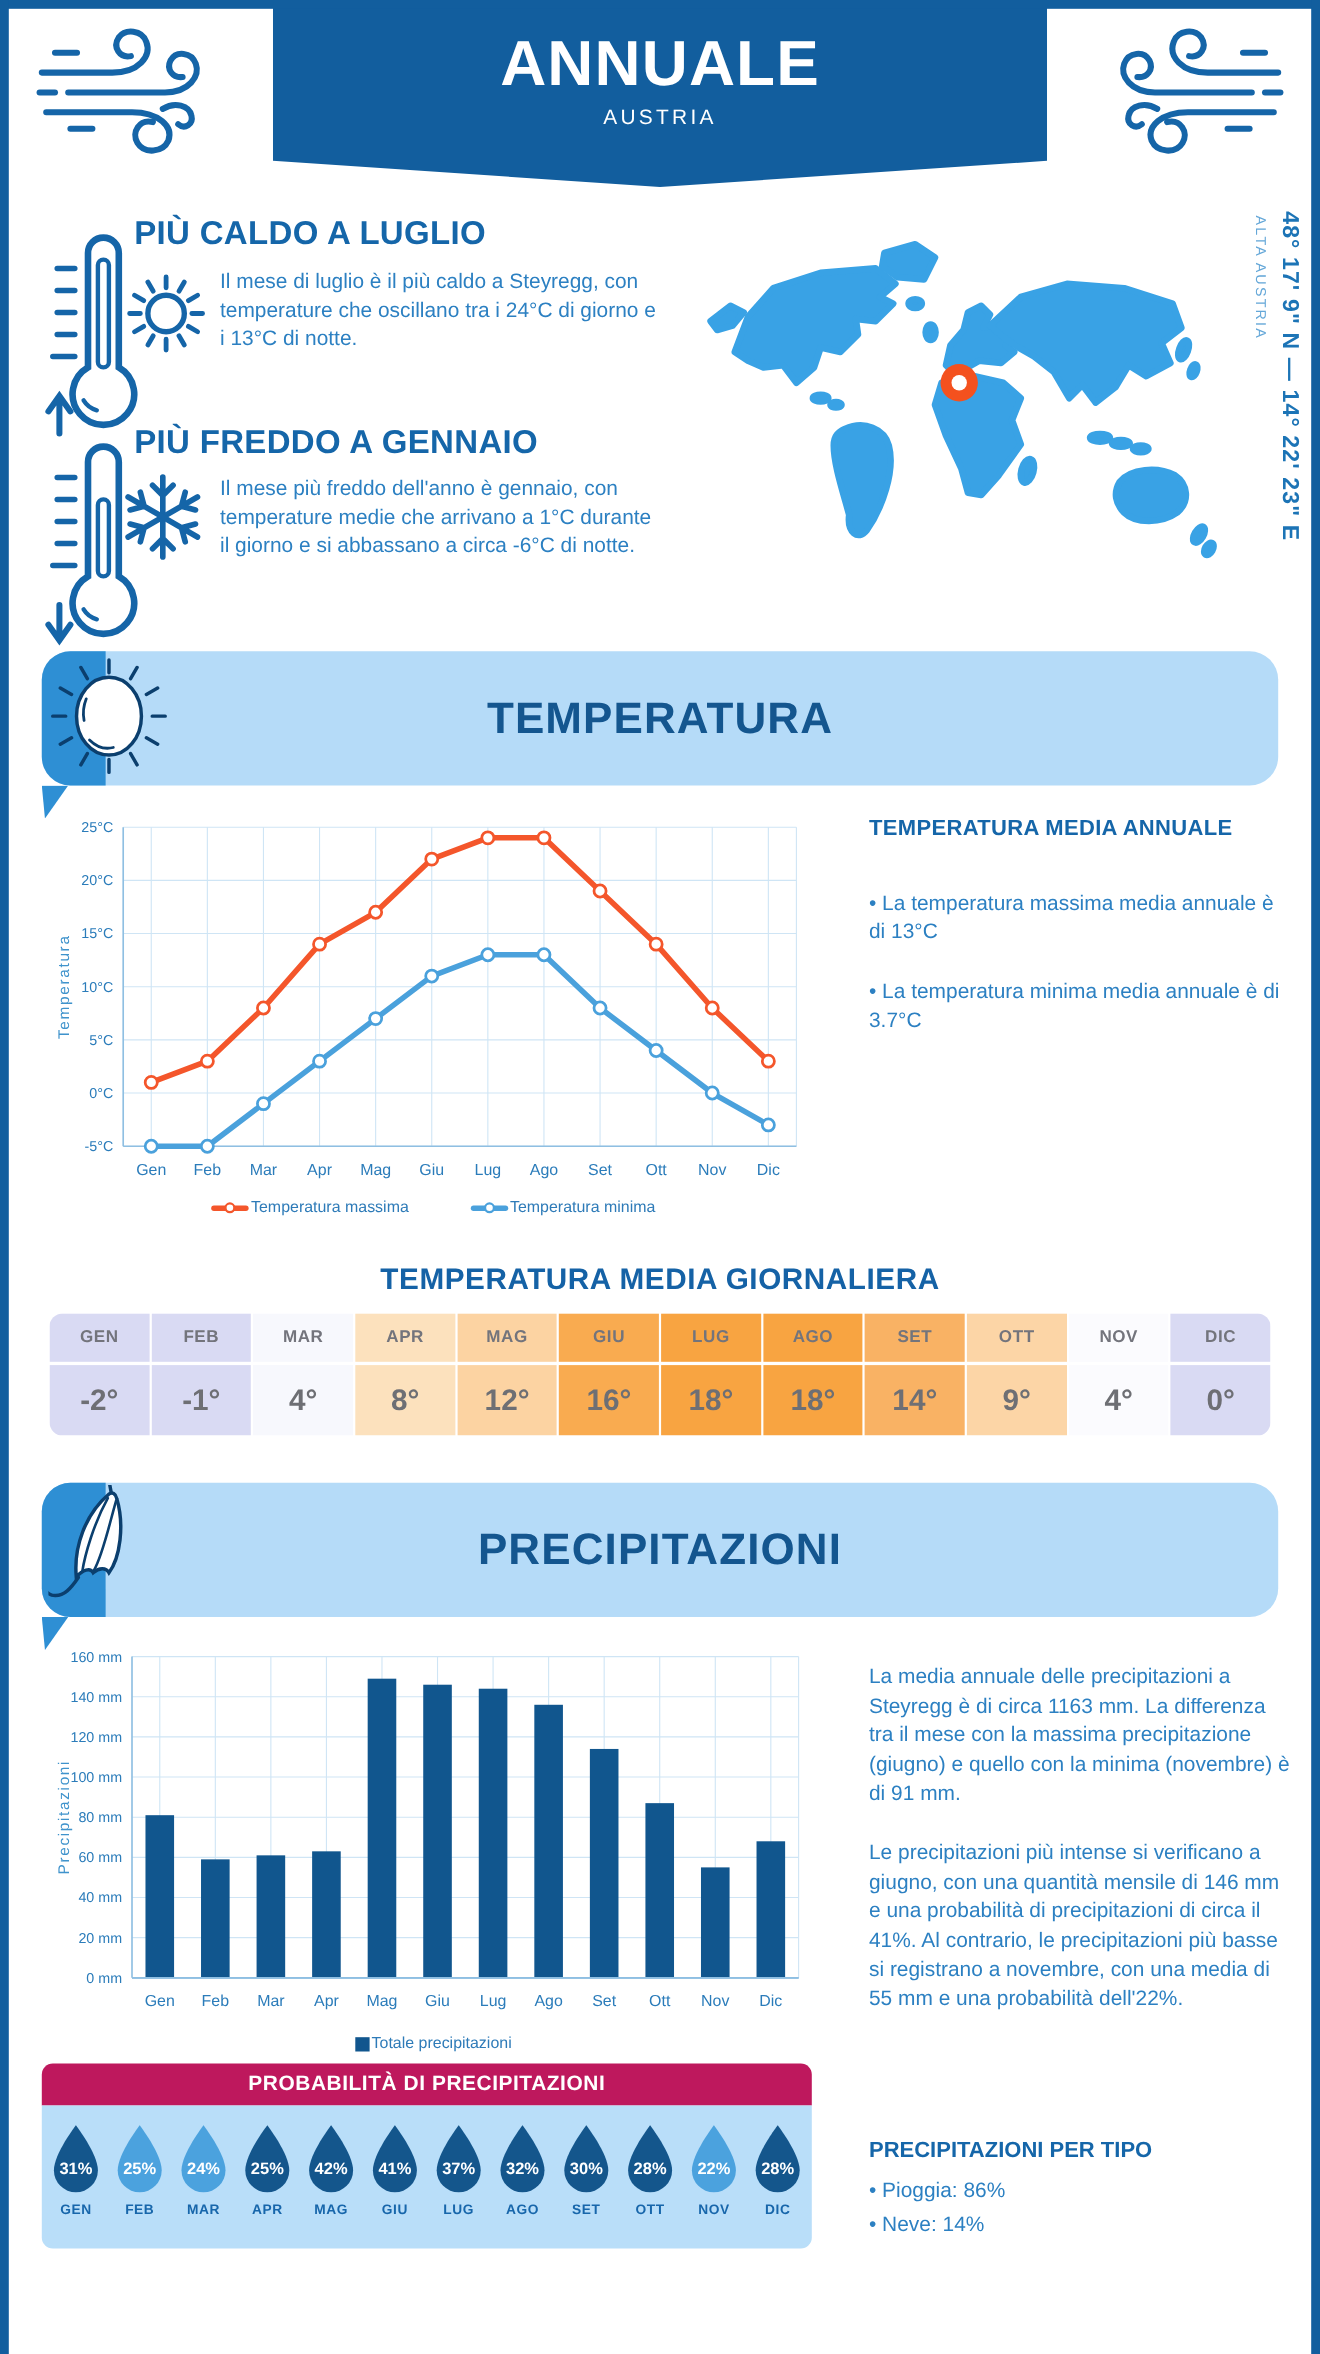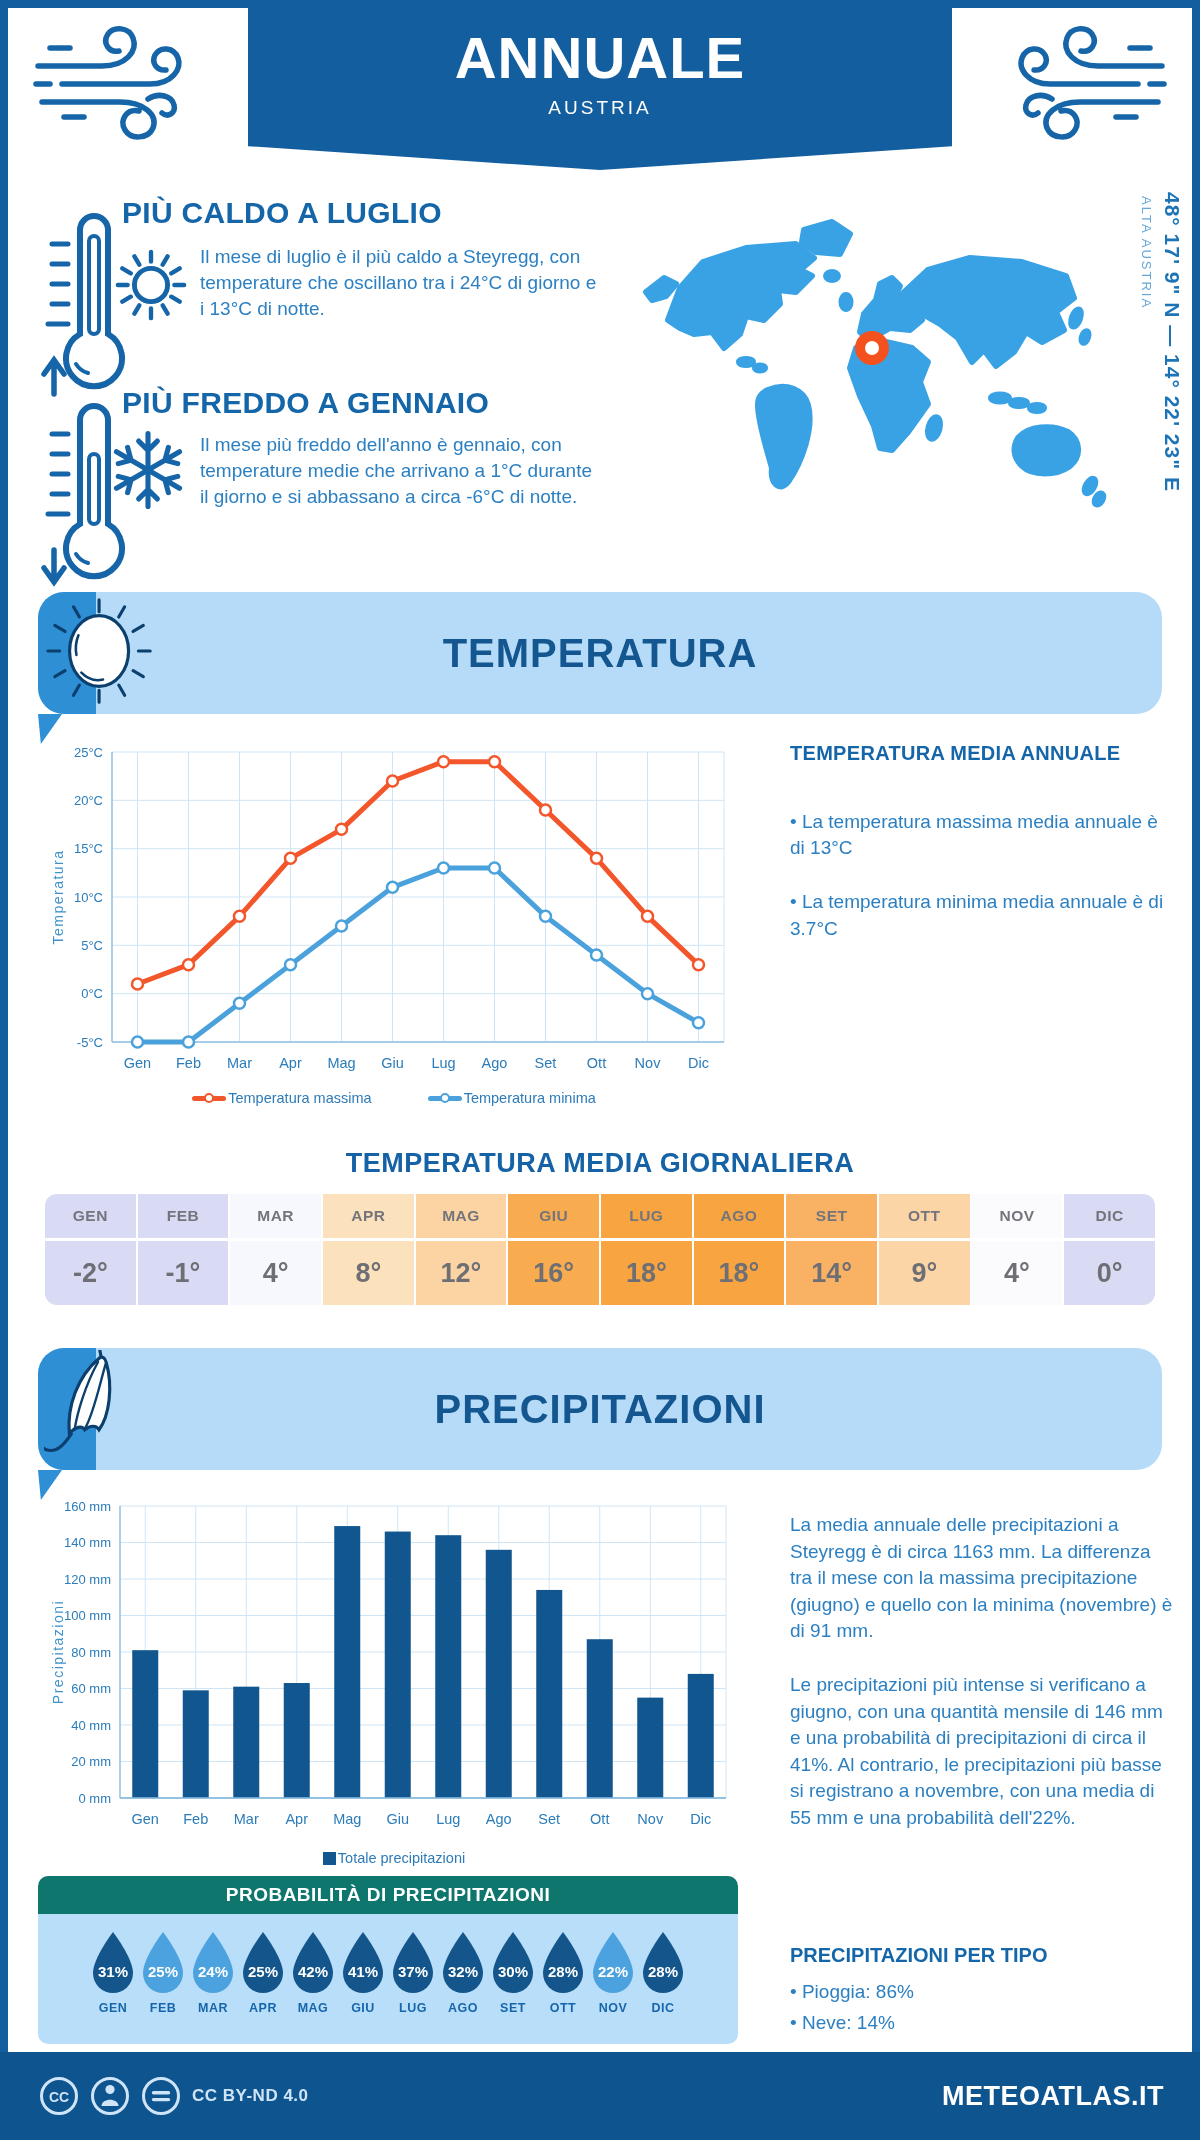--- a/index.html
+++ b/index.html
@@ -59,24 +59,24 @@
   .table-title{position:absolute;left:0;top:1148px;width:100%;margin:0;text-align:center;font-size:27px;font-weight:bold;color:#1562a6;letter-spacing:.5px;}
   #month-table{position:absolute;left:45px;top:1194px;width:1110px;display:grid;grid-template-columns:repeat(12,1fr);
     grid-template-rows:44px 64px;gap:3px 2px;border-radius:12px;overflow:hidden;}
   .mt-head{display:flex;align-items:center;justify-content:center;font-size:15.5px;font-weight:bold;color:#73747c;letter-spacing:.5px;}
   .mt-val{display:flex;align-items:center;justify-content:center;font-size:27px;font-weight:bold;color:#6e6f74;}
 
   .precip-text{position:absolute;left:790px;top:1512px;width:384px;}
   .precip-text p{margin:0 0 27px;font-size:19px;line-height:1.4;color:#2c80c2;}
 
   .prob{position:absolute;left:38px;top:1876px;width:700px;z-index:6;}
-  .prob-head{height:38px;background:#0f766e;border-radius:10px 10px 0 0;display:flex;align-items:center;justify-content:center;
+  .prob-head{height:38px;background:#be185d;border-radius:10px 10px 0 0;display:flex;align-items:center;justify-content:center;
     color:#fff;font-weight:bold;font-size:19px;letter-spacing:.5px;}
-  .prob-body{background:#b9def9;border-radius:0 0 10px 10px;display:flex;justify-content:center;
-    padding:16px 20px 10px;height:130px;box-sizing:border-box;}
+  .prob-body{background:#b9def9;border-radius:0 0 10px 10px;display:flex;justify-content:space-between;
+    padding:16px 6px 10px;height:130px;box-sizing:border-box;}
   .drop-item{position:relative;width:50px;text-align:center;}
   .drop-item .pct{position:absolute;left:0;top:33px;width:100%;color:#fff;font-weight:bold;font-size:15px;}
   .drop-item .mon{display:block;margin-top:3px;font-size:12.5px;font-weight:bold;color:#1766ab;letter-spacing:.5px;}
 
   .pertipo{position:absolute;left:790px;top:1944px;width:380px;}
   .pertipo h3{margin:0 0 14px;font-size:20px;font-weight:bold;color:#1566a9;}
   .pertipo p{margin:0 0 9px;font-size:19px;color:#2c80c2;}
 
   footer{position:absolute;left:0;top:2052px;width:1200px;height:88px;background:#0e5590;display:flex;align-items:center;z-index:50;}
   .cc-group{display:flex;align-items:center;gap:9px;margin-left:38px;}
@@ -445,33 +445,14 @@
           </svg><span class="pct">28%</span><span class="mon">DIC</span></div>
       </div>
   </div>
 
   <aside class="pertipo">
     <h3>PRECIPITAZIONI PER TIPO</h3>
     <p>• Pioggia: 86%</p>
     <p>• Neve: 14%</p>
   </aside>
 
-  <footer>
-    <div class="cc-group">
-      <svg width="42" height="42" viewBox="0 0 42 42" fill="none" stroke="#cfe4f7" stroke-width="3">
-        <circle cx="21" cy="21" r="17.5"></circle>
-        <text x="21" y="26.5" text-anchor="middle" font-size="14" font-weight="bold" fill="#cfe4f7" stroke="none" font-family="Liberation Sans, sans-serif">CC</text>
-      </svg>
-      <svg width="42" height="42" viewBox="0 0 42 42" fill="none" stroke="#cfe4f7" stroke-width="3">
-        <circle cx="21" cy="21" r="17.5"></circle>
-        <circle cx="21" cy="14.5" r="4.6" fill="#cfe4f7" stroke="none"></circle>
-        <path d="M12.5 31 C12.5 22.5 29.5 22.5 29.5 31 Z" fill="#cfe4f7" stroke="none"></path>
-      </svg>
-      <svg width="42" height="42" viewBox="0 0 42 42" fill="none" stroke="#cfe4f7" stroke-width="3">
-        <circle cx="21" cy="21" r="17.5"></circle>
-        <path d="M13.5 17.8 H28.5 M13.5 24.6 H28.5" stroke-width="3.4" stroke-linecap="round"></path>
-      </svg>
-    </div>
-    <span class="cc-label">CC BY-ND 4.0</span>
-    <span class="brand">METEOATLAS.IT</span>
-  </footer>
 
 </div>
 
 </body></html>

